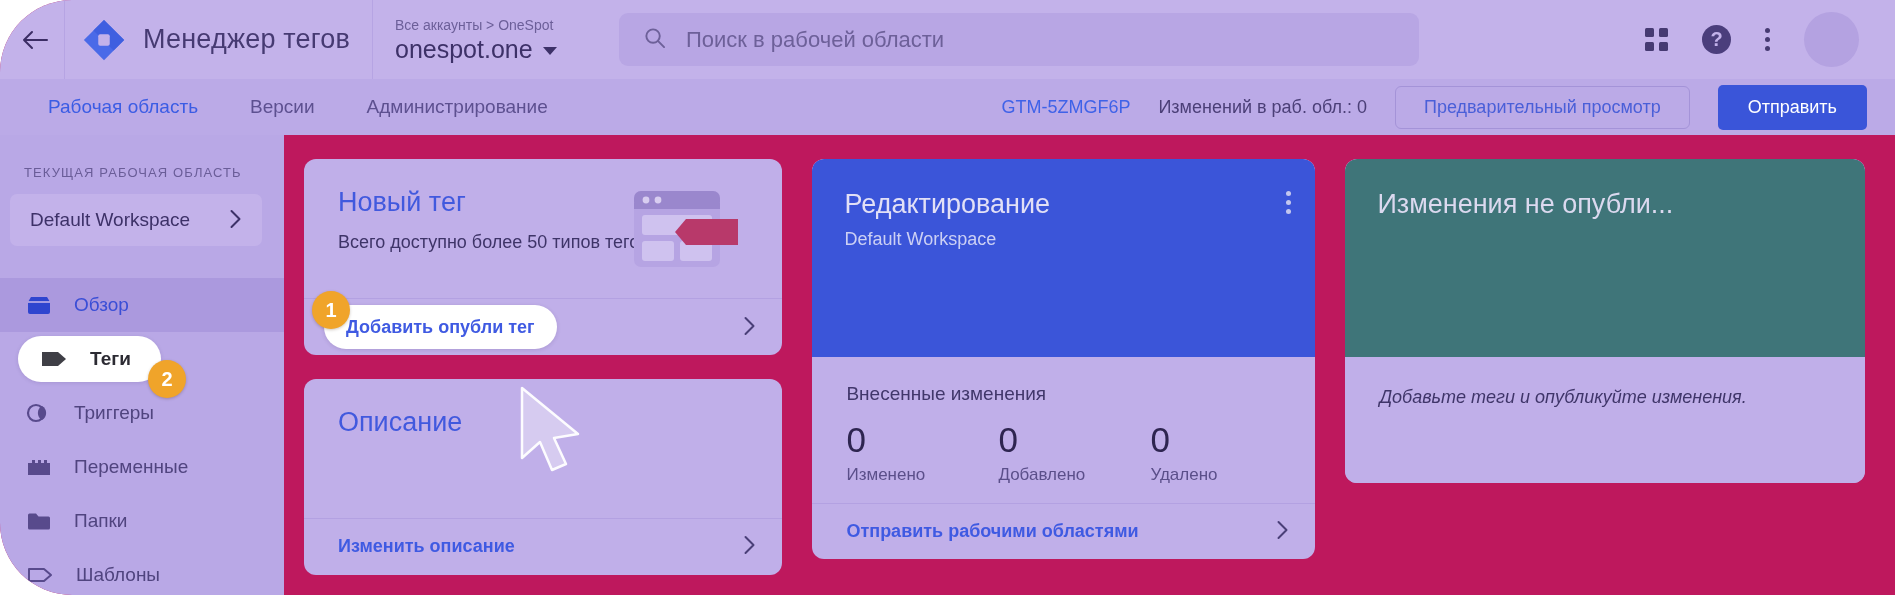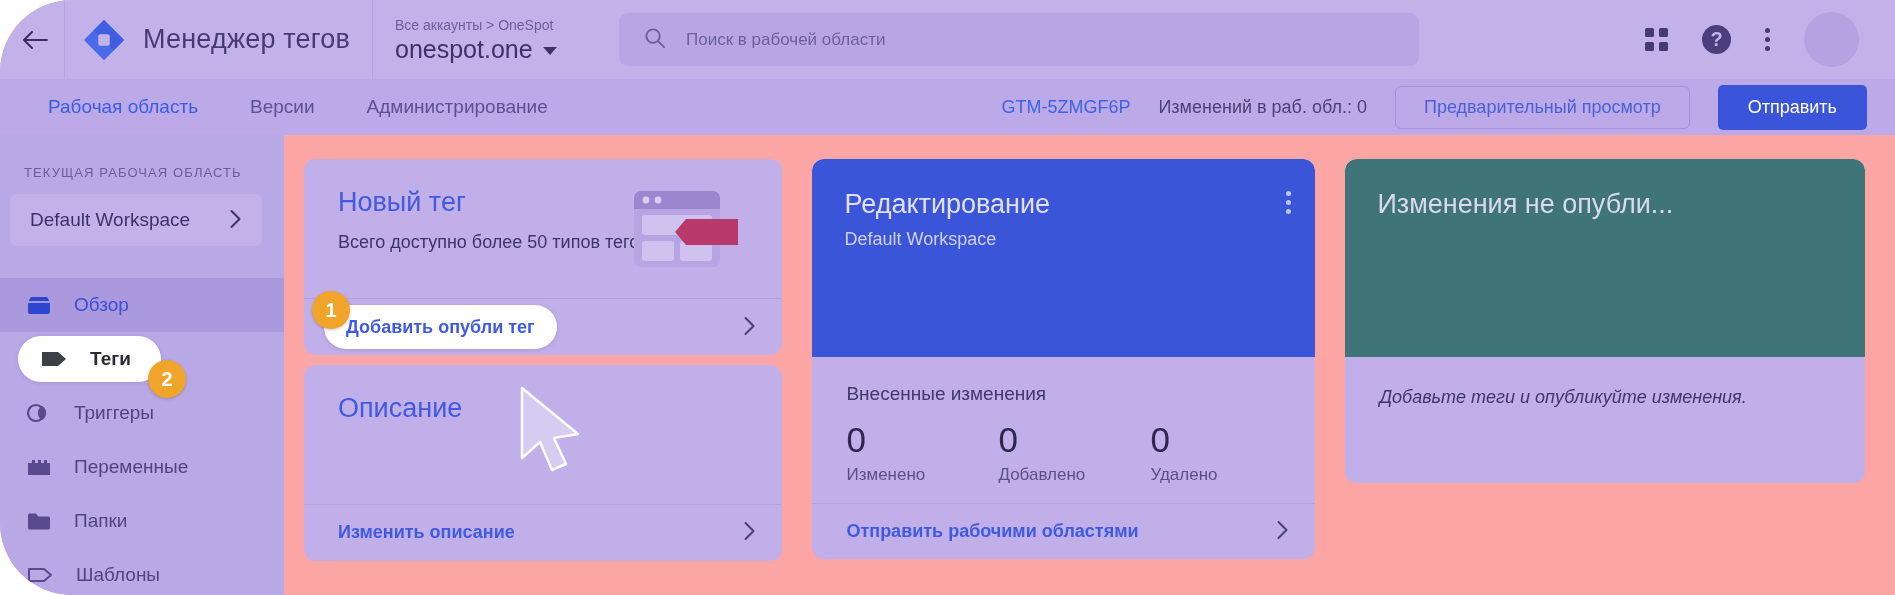--- a/index.html
+++ b/index.html
@@ -5,21 +5,21 @@
   * { box-sizing: border-box; margin: 0; padding: 0; }
   html, body {
     width: 1895px; height: 595px;
     background: #ffffff;
     font-family: "Liberation Sans", "DejaVu Sans", sans-serif;
     overflow: hidden;
   }
   #app {
     position: absolute; left: 0; top: 0;
     width: 1895px; height: 595px;
-    background: #fca5a5;
+    background: #be185d;
     border-radius: 72px 0 0 72px;
     overflow: hidden;
   }
 
   
   .topbar {
     position: absolute; left: 0; top: 0; width: 100%; height: 79px;
     background: #c3b2ea;
     display: flex; align-items: center;
   }
@@ -47,21 +47,21 @@
   .caret-down {
     width: 0; height: 0; border-left: 7px solid transparent; border-right: 7px solid transparent;
     border-top: 8px solid #3d3168; display: inline-block; margin-top: 4px;
   }
   .search-box {
     margin-left: 46px;
     width: 800px; height: 53px;
     background: #b8a6e4; border-radius: 9px;
     display: flex; align-items: center; gap: 20px; padding: 0 24px;
   }
-  .search-ph { font-size: 17px; color: #6d6099; }
+  .search-ph { font-size: 22px; color: #6d6099; }
   .topbar-right {
     margin-left: auto; display: flex; align-items: center; gap: 34px; padding-right: 36px;
   }
   .grid-icon { display: grid; grid-template-columns: 9px 9px; grid-template-rows: 9px 9px; gap: 5px; }
   .grid-icon i { background: #463a72; border-radius: 1.5px; display: block; }
   .help-circle {
     width: 29px; height: 29px; border-radius: 50%; background: #4b3e7c;
     color: #c3b2ea; font-size: 20px; font-weight: bold;
     display: flex; align-items: center; justify-content: center;
   }
@@ -132,21 +132,21 @@
     box-shadow: 0 1px 3px rgba(60,30,0,.25);
   }
   .badge-tegi { left: 148px; top: 28px; }
 
   
   .main {
     position: absolute; left: 284px; top: 135px; right: 0; bottom: 0;
     padding: 24px 30px 0 20px;
     display: flex; gap: 30px; align-items: flex-start;
   }
-  .col { display: flex; flex-direction: column; gap: 10px; }
+  .col { display: flex; flex-direction: column; gap: 24px; }
   .col-a { width: 488px; }
   .col-b { width: 513px; }
   .col-c { width: 530px; }
 
   .card { background: #c0afe9; border-radius: 12px; overflow: hidden; position: relative; }
   .card-body { padding: 26px 30px 22px 34px; }
   .card-title-blue { font-size: 27px; color: #4159de; line-height: 34px; }
   .card-sub { font-size: 18px; color: #3e3468; line-height: 27px; margin-top: 10px; }
   .card-foot {
     border-top: 1px solid #b3a1e2; height: 56px;

